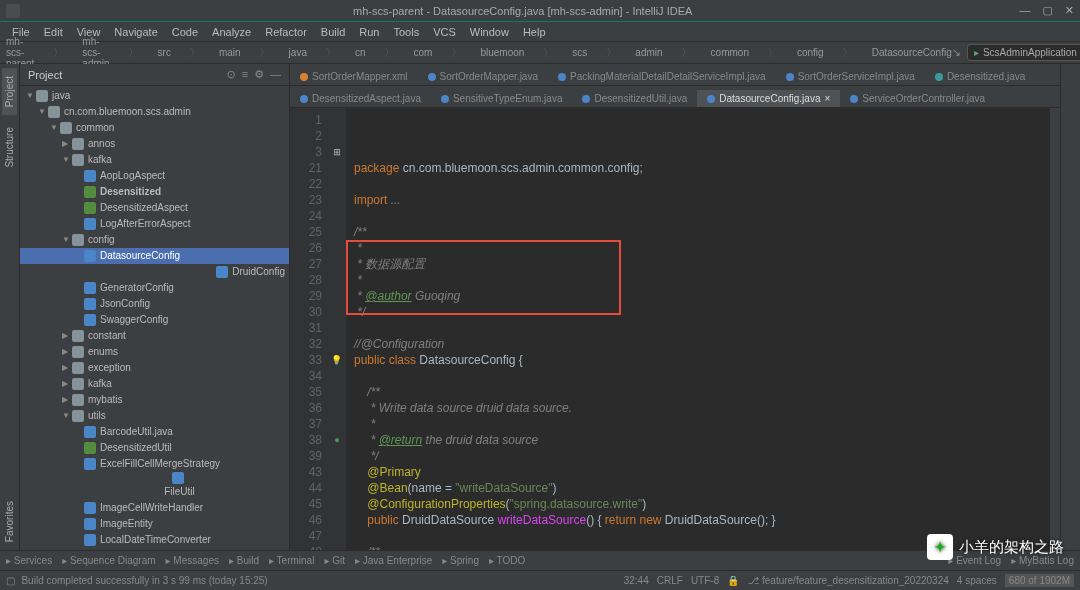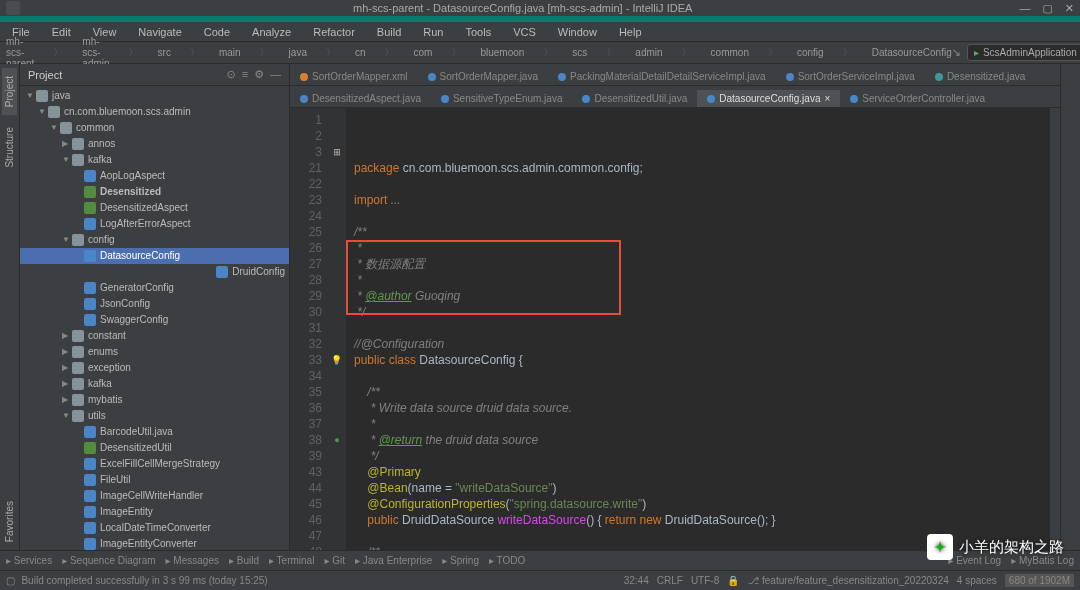--- a/index.html
+++ b/index.html
@@ -1,21 +1,21 @@
 <!DOCTYPE html>
 <html><head>
 <meta charset="utf-8">
 <style>
 * { margin:0; padding:0; box-sizing:border-box; font-family:"Segoe UI",Arial,sans-serif; }
 body { background:#3c3f41; color:#bbb; font-size:11px; overflow:hidden; width:1080px; height:590px; position:relative; }
-.titlebar { height:22px; background:#3c3f41; display:flex; align-items:center; padding:0 6px; border-bottom:6px solid #0f766e; }
+.titlebar { height:22px; background:#3c3f41; display:flex; align-items:center; padding:0 6px; border-bottom:1px solid #0f766e; }
 .titlebar .logo { width:14px; height:14px; background:#4a4d4f; margin-right:6px; border-radius:2px; }
 .titlebar .title { flex:1; text-align:center; color:#aaa; font-size:11px; }
 .titlebar .win-controls { display:flex; gap:12px; color:#aaa; }
-.menubar { height:20px; display:flex; align-items:center; padding:0 6px; gap:10px; border-bottom:1px solid #2b2b2b; }
+.menubar { height:20px; display:flex; align-items:center; padding:0 6px; gap:2px; border-bottom:1px solid #2b2b2b; }
 .menubar span { padding:2px 6px; cursor:pointer; }
 .toolbar { height:22px; display:flex; align-items:center; padding:0 6px; background:#3c3f41; border-bottom:1px solid #2b2b2b; }
 .breadcrumb { display:flex; align-items:center; gap:19px; color:#999; font-size:10px; }
 .breadcrumb .sep { color:#666; }
 .toolbar-right { margin-left:auto; display:flex; align-items:center; gap:6px; }
 .run-config { background:#2b2b2b; padding:2px 6px; border:1px solid #555; border-radius:3px; font-size:10px; color:#aaa; display:flex; align-items:center; gap:4px; }
 .icon-btn { width:16px; height:16px; display:flex; align-items:center; justify-content:center; cursor:pointer; }
 .icon-play { color:#59a869; }
 .icon-debug { color:#499c54; }
 .icon-stop { color:#c75450; }
@@ -280,21 +280,21 @@
         <div class="tree-item" style="padding-left: 54px;">
           <span class="arrow"></span>
           <span class="ficon fi-class-g"></span>
           <span>DesensitizedUtil</span>
         </div>
         <div class="tree-item" style="padding-left: 54px;">
           <span class="arrow"></span>
           <span class="ficon fi-class"></span>
           <span>ExcelFillCellMergeStrategy</span>
         </div>
-        <div class="tree-item" style="padding-left: 54px;">
+        <div class="tree-item" style="padding-left: 54px; flex-direction: column;">
           <span class="arrow"></span>
           <span class="ficon fi-class"></span>
           <span>FileUtil</span>
         </div>
         <div class="tree-item" style="padding-left: 54px;">
           <span class="arrow"></span>
           <span class="ficon fi-class"></span>
           <span>ImageCellWriteHandler</span>
         </div>
         <div class="tree-item" style="padding-left: 54px;">

